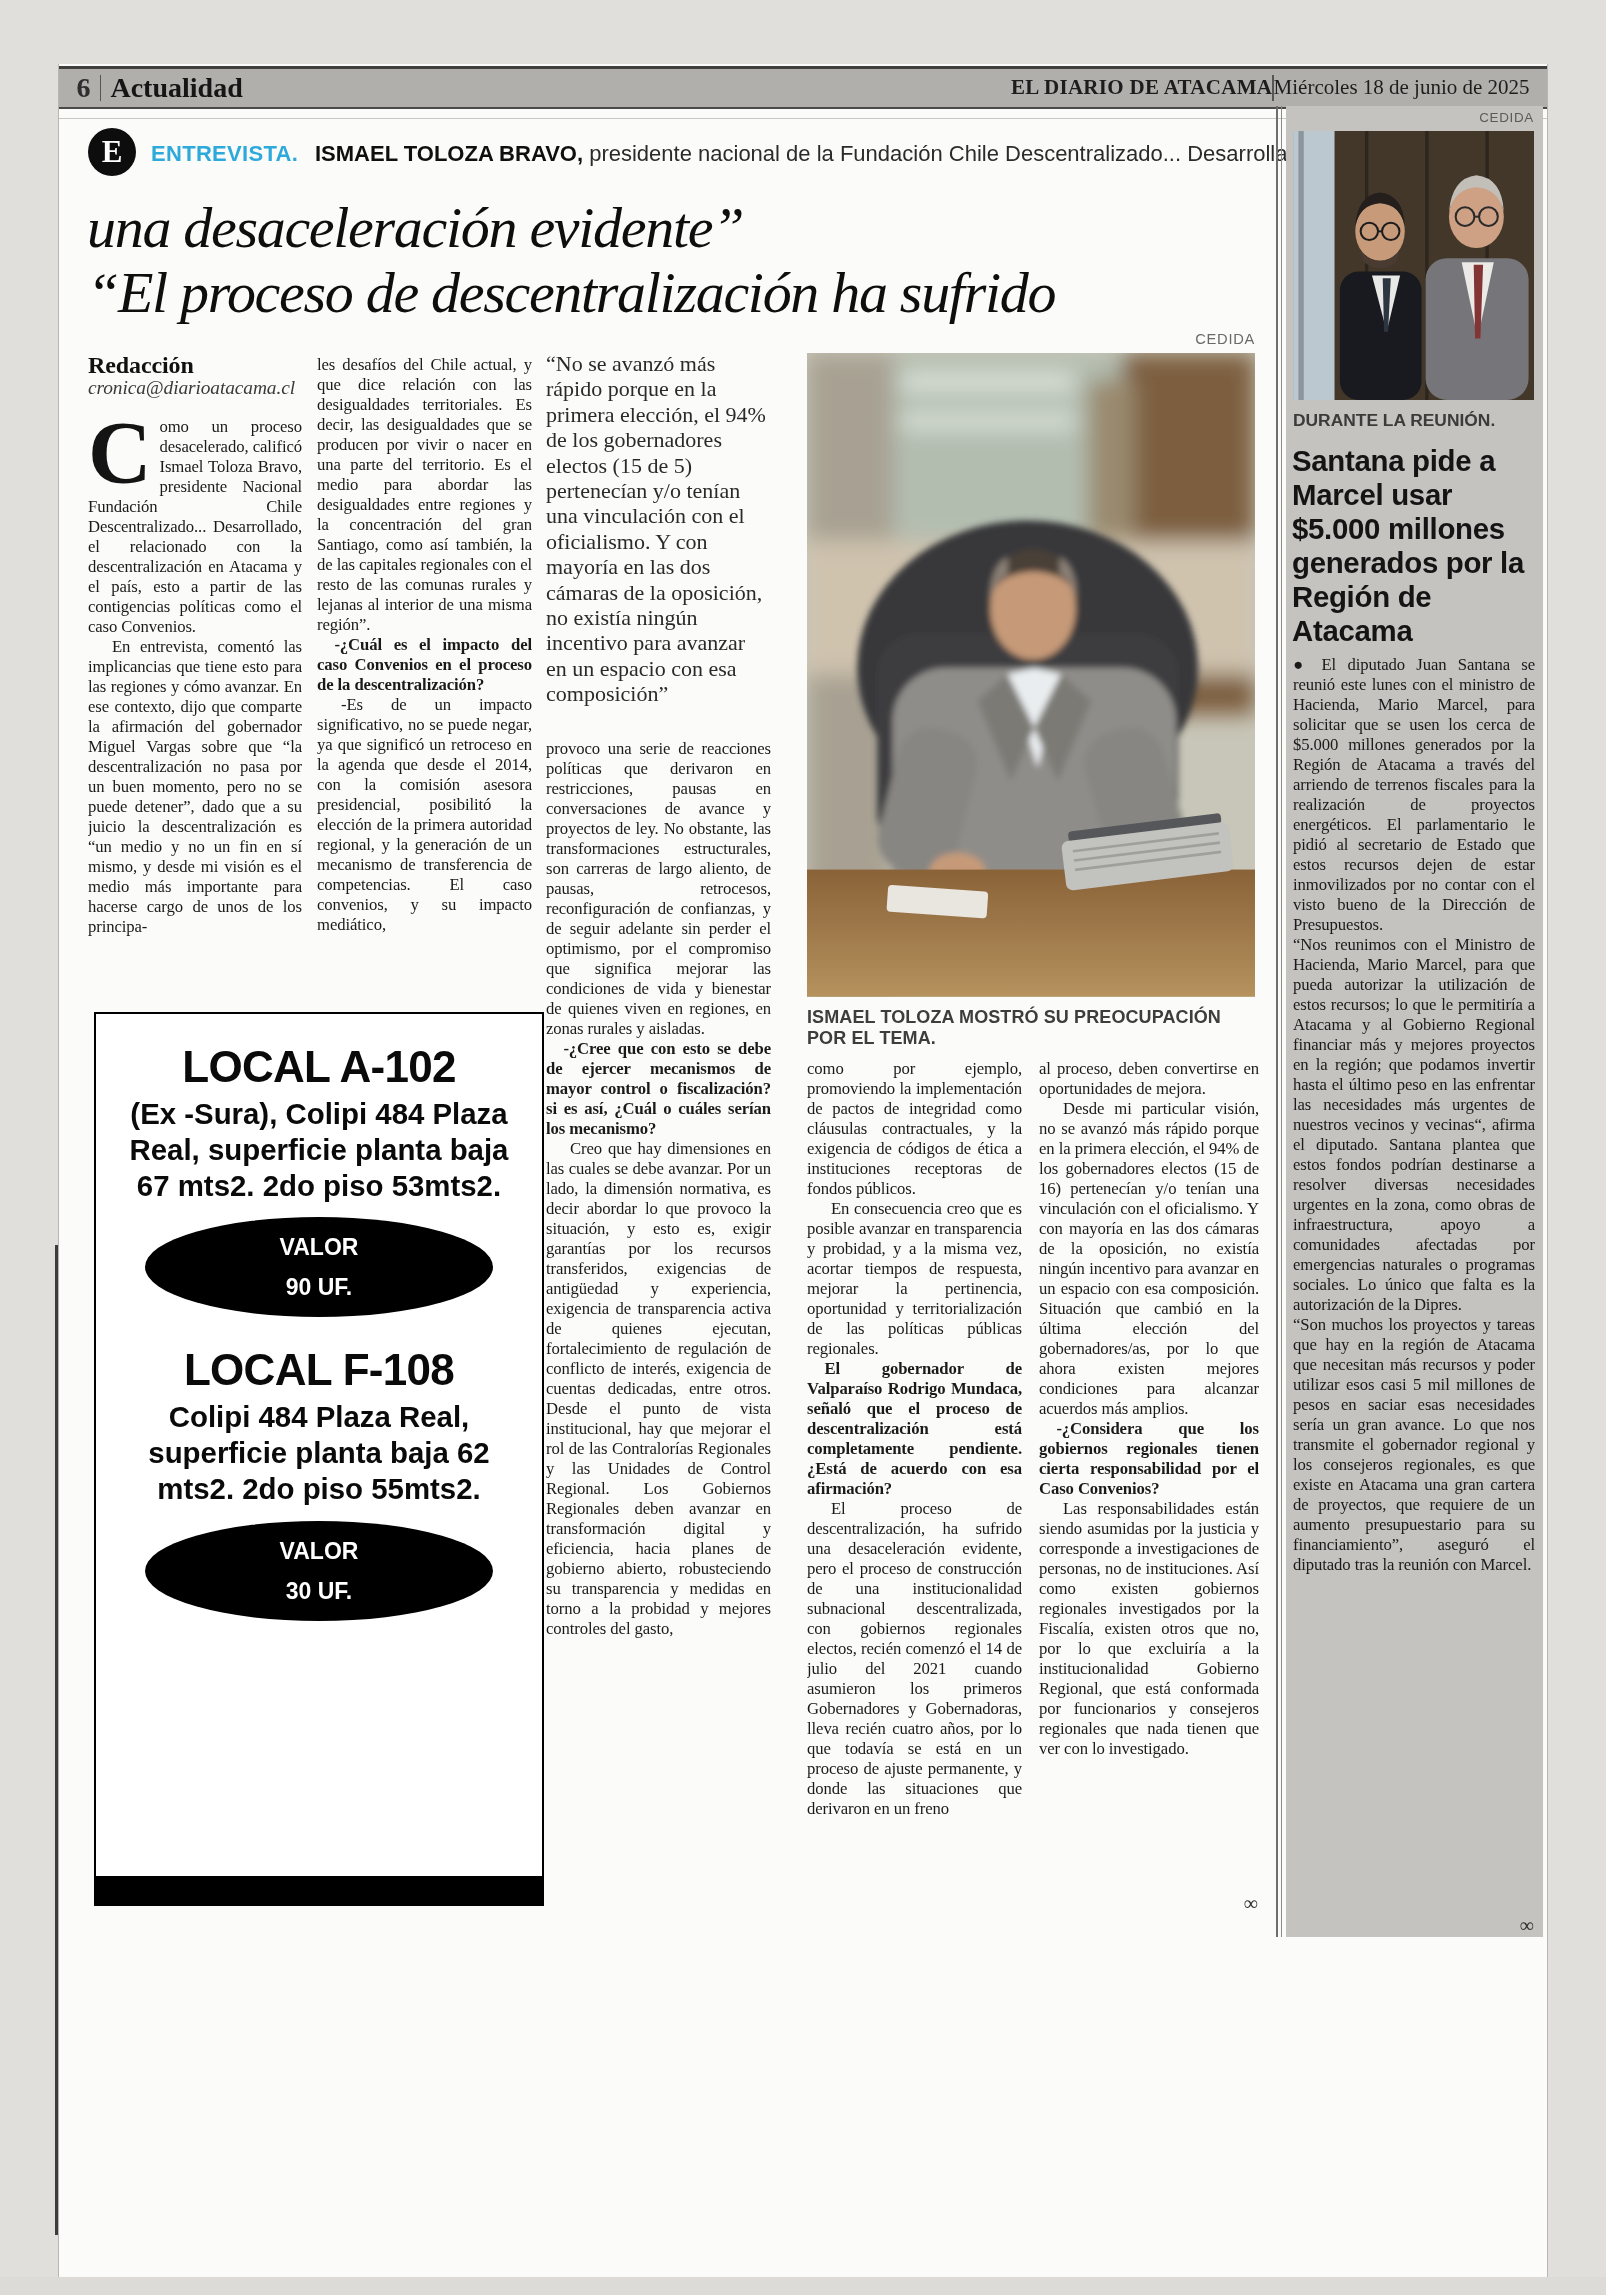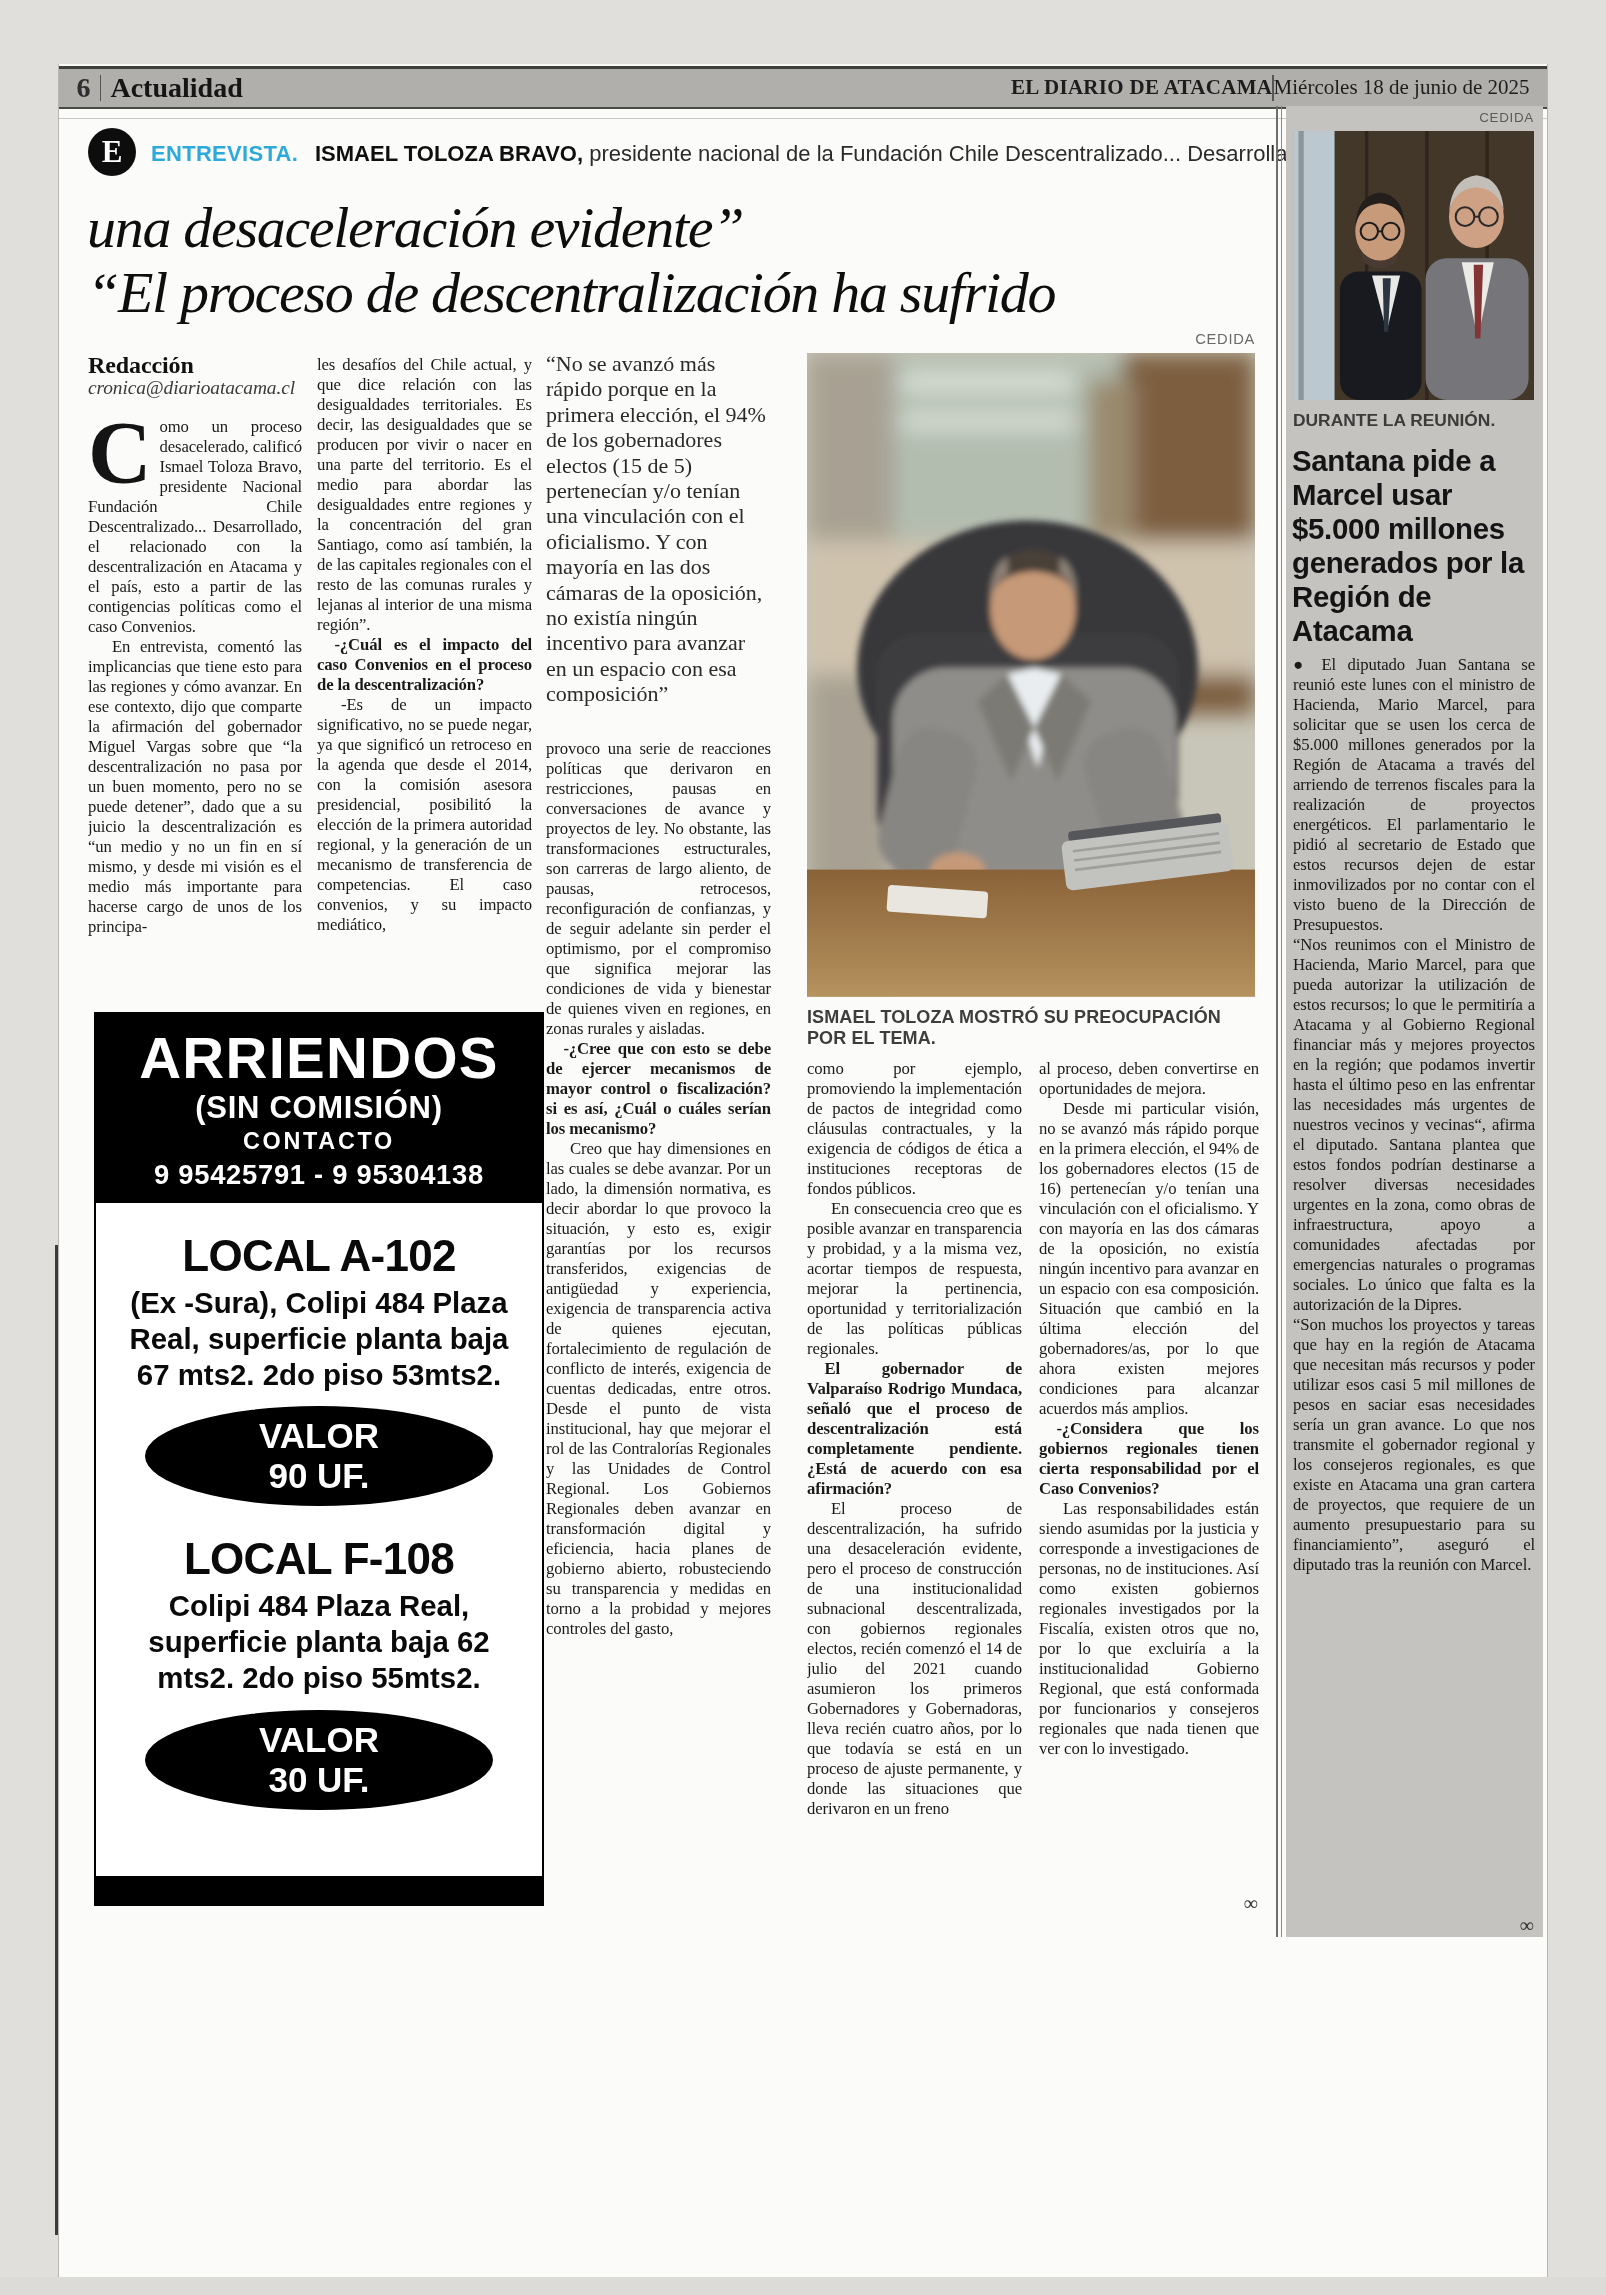--- a/index.html
+++ b/index.html
@@ -78,21 +78,21 @@
   .ad-banner{background:#000;color:#fff;padding:13.4px 0 10.7px 0;}
   .ad-title{font-size:58px;line-height:62px;font-weight:700;letter-spacing:1.3px;}
   .ad-sub{font-size:31px;line-height:37px;font-weight:700;letter-spacing:0.7px;}
   .ad-contact{font-size:23.4px;line-height:31px;font-weight:700;letter-spacing:2.7px;}
   .ad-phones{font-size:27.4px;line-height:35px;font-weight:700;letter-spacing:0.7px;}
   .ad-local-title{font-size:44px;line-height:50px;font-weight:700;color:#0a0a0a;margin-top:28px;
                   letter-spacing:-0.7px;}
   .ad-local-desc{font-size:29.4px;line-height:36px;font-weight:700;color:#0a0a0a;width:402px;margin:4px auto 0 auto;}
   .valor{width:348px;height:100px;background:#000;border-radius:50%;color:#fff;margin:13.4px auto 0 auto;
          display:flex;flex-direction:column;align-items:center;justify-content:center;
-         font-weight:700;font-size:35px;line-height:40px;}
+         font-weight:700;font-size:23px;line-height:40px;}
   .ad-bottom{position:absolute;left:0;right:0;bottom:0;height:28px;background:#000;}
 
   
   .sb-bg{left:1286px;top:106px;width:257px;height:1831px;background:#c5c3c0;}
   .sb-rule1{left:1276px;top:106px;width:2px;height:1831px;background:#6e6e6c;}
   .sb-rule2{left:1281px;top:106px;width:0.7px;height:1831px;background:#8a8a88;}
   .sb-credit{left:1293px;top:110px;width:241px;text-align:right;font-family:"Liberation Sans",sans-serif;
              font-size:13.4px;color:#5b5b59;letter-spacing:0.7px;}
   .sb-photo{left:1293px;top:131px;width:241px;height:269px;background:#3f3328;overflow:hidden;}
   .sb-caption{left:1293px;top:410px;width:241px;font-family:"Liberation Sans",sans-serif;
@@ -233,26 +233,20 @@
     <div>
         <p class="c">al proceso, deben convertirse en oportunidades de mejora.</p>
         <p class="n">Desde mi particular visión, no se avanzó más rápido porque en la primera elección, el 94% de los gobernadores electos (15 de 16) pertenecían y/o tenían una vinculación con el oficialismo. Y con mayoría en las dos cámaras de la oposición, no existía ningún incentivo para avanzar en un espacio con esa composición. Situación que cambió en la última elección del gobernadores/as, por lo que ahora existen mejores condiciones para alcanzar acuerdos más amplios.</p>
         <p class="q">-¿Considera que los gobiernos regionales tienen cierta responsabilidad por el Caso Convenios?</p>
         <p class="n">Las responsabilidades están siendo asumidas por la justicia y corresponde a investigaciones de personas, no de instituciones. Así como existen gobiernos regionales investigados por la Fiscalía, existen otros que no, por lo que excluiría a la institucionalidad Gobierno Regional, que está conformada por funcionarios y consejeros regionales que nada tienen que ver con lo investigado.</p>
       </div>
     <span class="endmark">∞</span>
   </div>
 
   <div class="abs ad">
-    <div class="ad-banner">
-      <div class="ad-title">ARRIENDOS</div>
-      <div class="ad-sub">(SIN COMISIÓN)</div>
-      <div class="ad-contact">CONTACTO</div>
-      <div class="ad-phones">9 95425791 - 9 95304138</div>
-    </div>
     <div class="ad-local-title">LOCAL A-102</div>
     <div class="ad-local-desc">(Ex -Sura), Colipi 484 Plaza Real, superficie planta baja 67 mts2. 2do piso 53mts2.</div>
     <div class="valor">
       <div>VALOR</div>
       <div>90 UF.</div>
     </div>
     <div class="ad-local-title">LOCAL F-108</div>
     <div class="ad-local-desc">Colipi 484 Plaza Real, superficie planta baja 62 mts2. 2do piso 55mts2.</div>
     <div class="valor">
       <div>VALOR</div>

